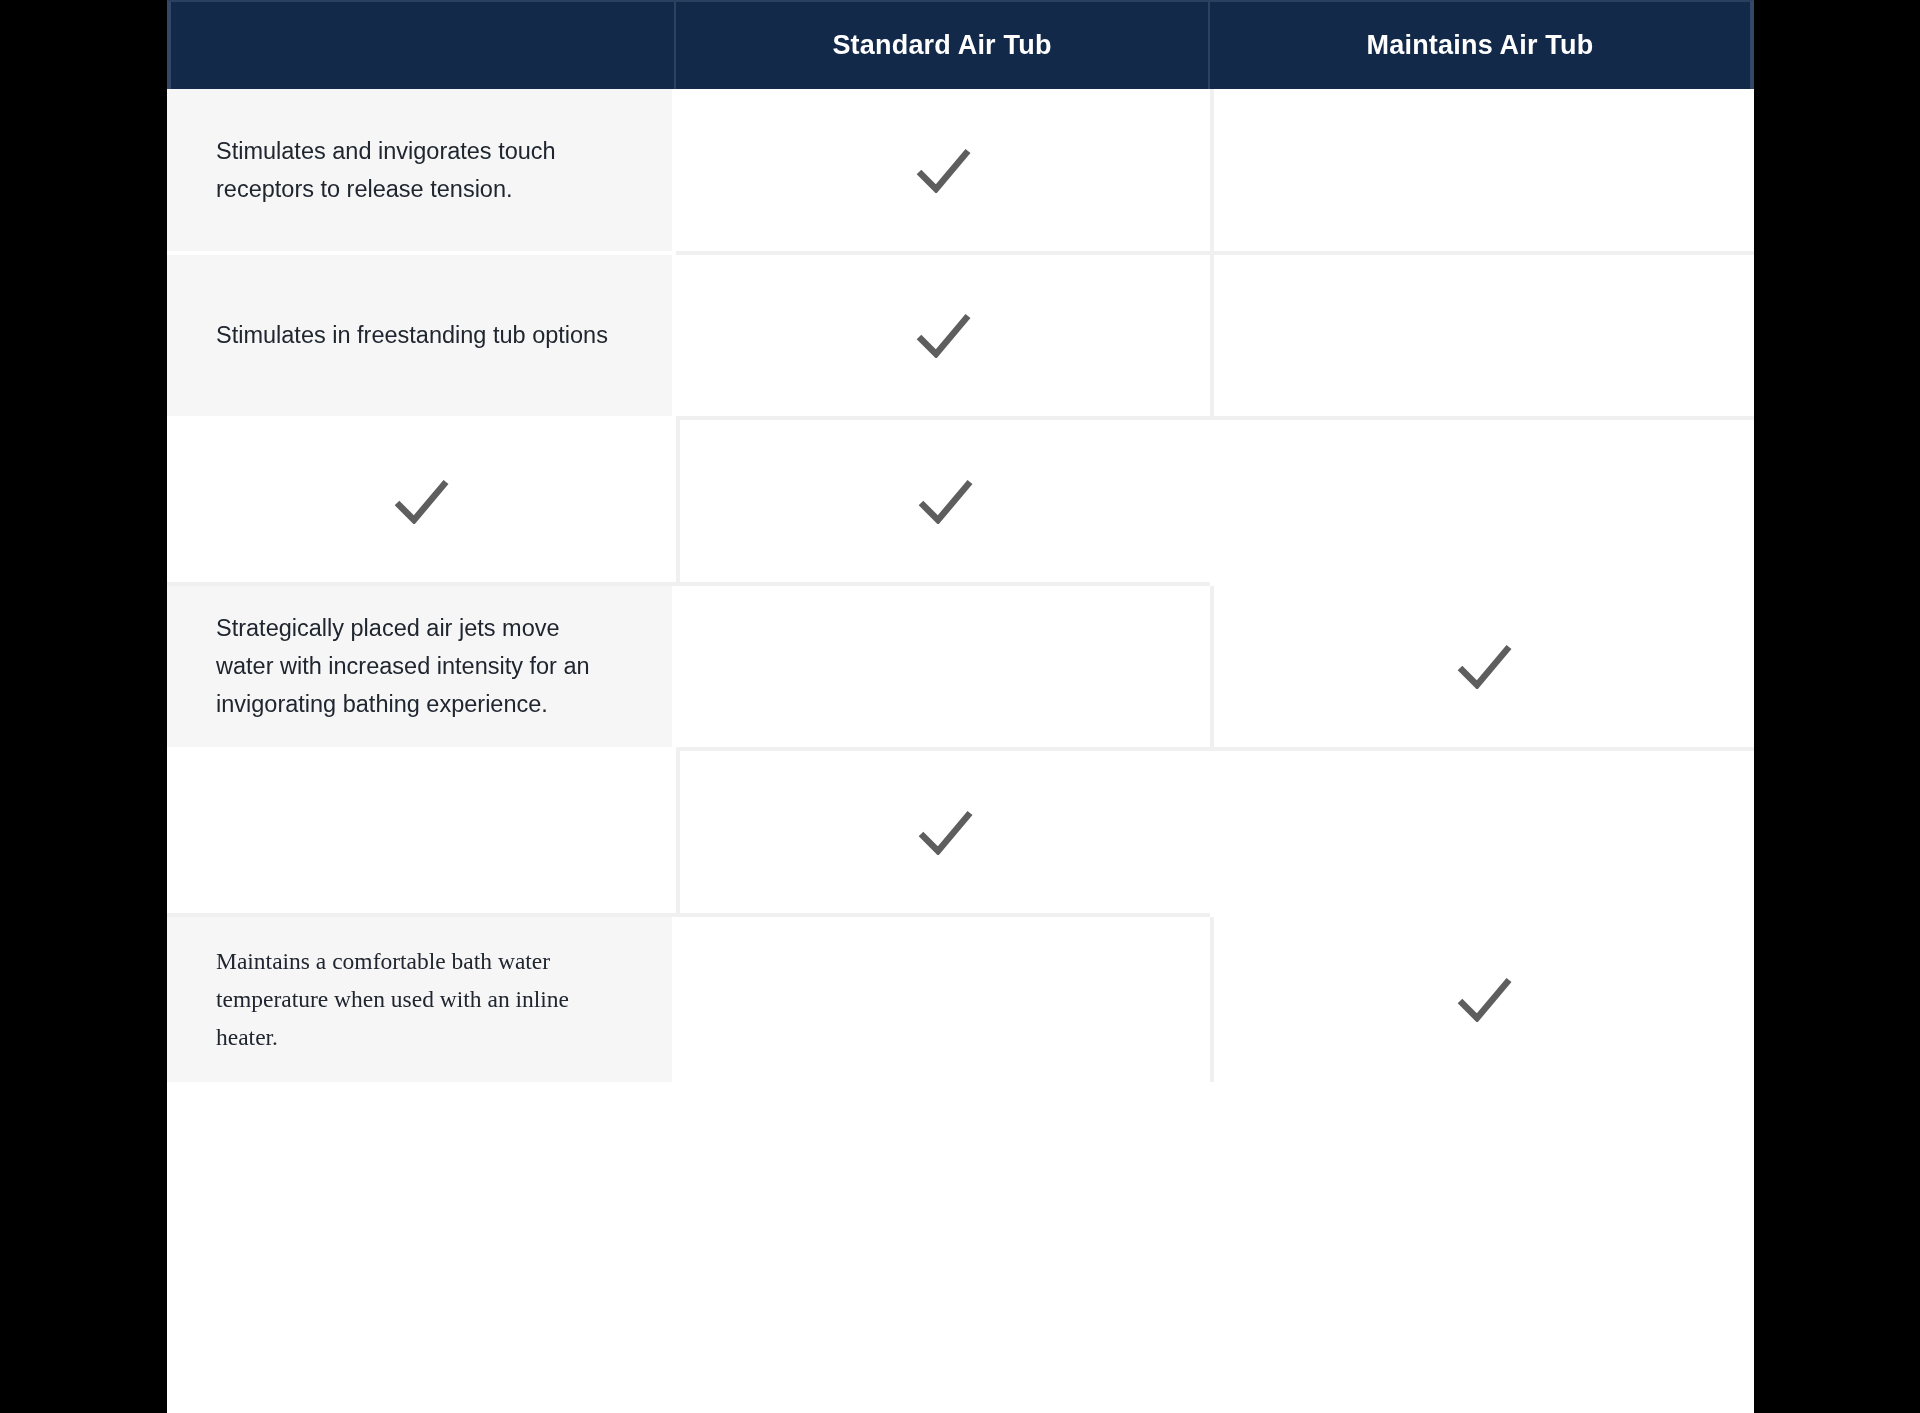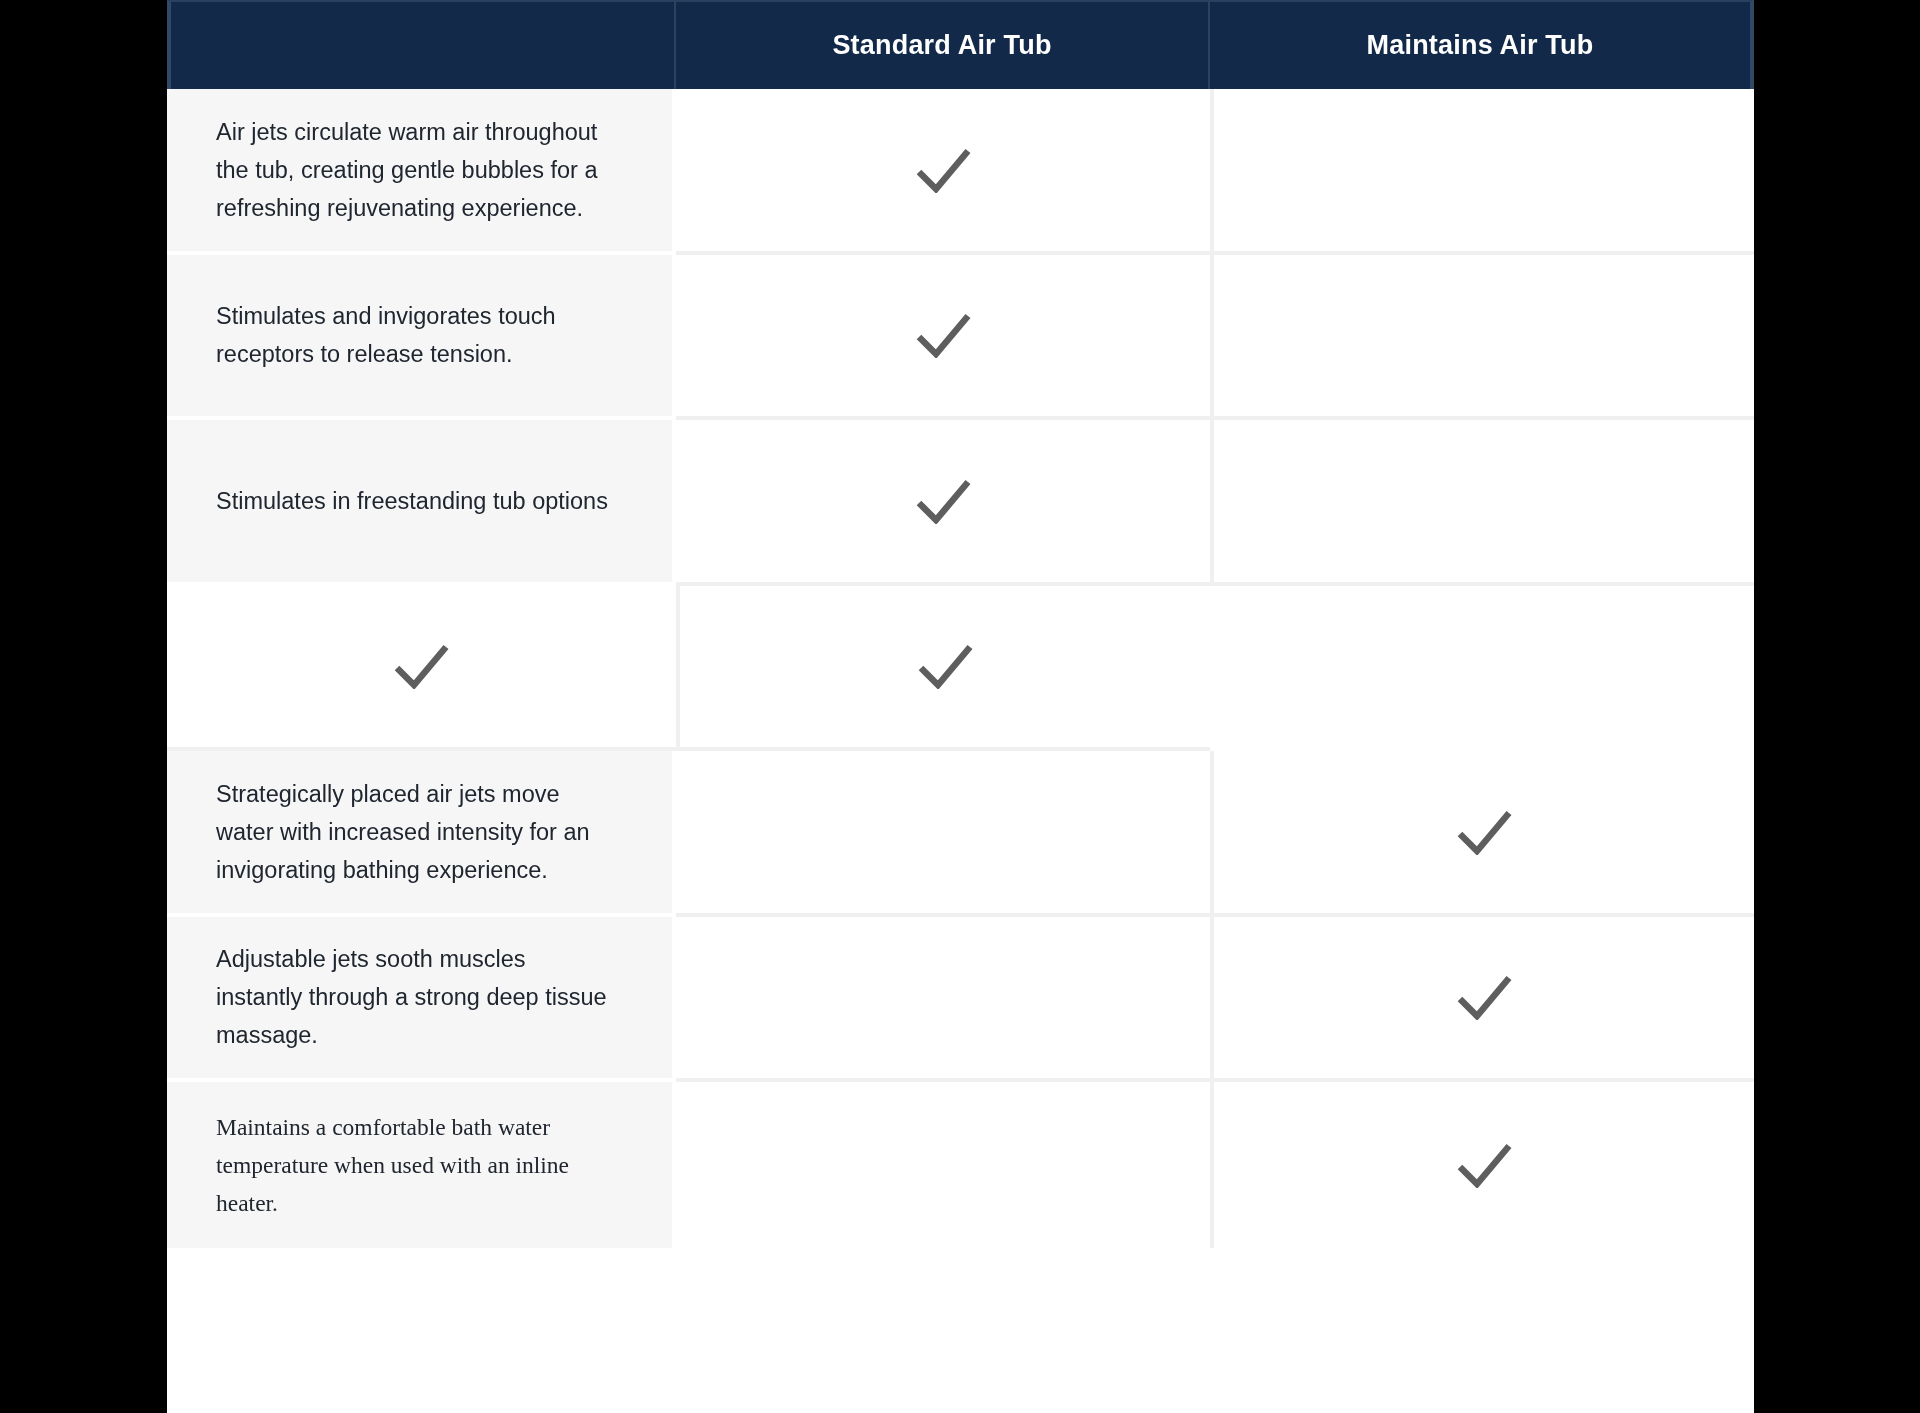--- a/index.html
+++ b/index.html
@@ -85,33 +85,20 @@
 
 <div class="stage">
   <div class="table">
 
     <div class="row header-row">
       <div class="header-cell"></div>
       <div class="header-cell">Standard Air Tub</div>
       <div class="header-cell">Maintains Air Tub</div>
     </div>
 
-    <div class="row">
-      <div class="cell feature-cell">Air jets circulate warm air throughout
-the tub, creating gentle bubbles for a
-refreshing rejuvenating experience.</div>
-      <div class="cell check-cell">
-          <span class="check-icon">
-            <svg width="57" height="46" viewBox="0 0 57 46">
-              <polyline points="4,25 21,42 53,4" fill="none" stroke="#5e5e5e" stroke-width="6.5" stroke-linecap="butt" stroke-linejoin="miter"></polyline>
-            </svg>
-          </span>
-        </div>
-      <div class="cell check-cell whirlpool-cell"></div>
-    </div>
 
 
     <div class="row">
       <div class="cell feature-cell">Stimulates and invigorates touch
 receptors to release tension.</div>
       <div class="cell check-cell">
           <span class="check-icon">
             <svg width="57" height="46" viewBox="0 0 57 46">
               <polyline points="4,25 21,42 53,4" fill="none" stroke="#5e5e5e" stroke-width="6.5" stroke-linecap="butt" stroke-linejoin="miter"></polyline>
             </svg>
@@ -157,23 +144,20 @@
       <div class="cell check-cell whirlpool-cell">
           <span class="check-icon">
             <svg width="57" height="46" viewBox="0 0 57 46">
               <polyline points="4,25 21,42 53,4" fill="none" stroke="#5e5e5e" stroke-width="6.5" stroke-linecap="butt" stroke-linejoin="miter"></polyline>
             </svg>
           </span>
         </div>
     </div>
 
     <div class="row">
-      <div class="cell feature-cell">Adjustable jets sooth muscles
-instantly through a strong deep tissue
-massage.</div>
       <div class="cell check-cell"></div>
       <div class="cell check-cell whirlpool-cell">
           <span class="check-icon">
             <svg width="57" height="46" viewBox="0 0 57 46">
               <polyline points="4,25 21,42 53,4" fill="none" stroke="#5e5e5e" stroke-width="6.5" stroke-linecap="butt" stroke-linejoin="miter"></polyline>
             </svg>
           </span>
         </div>
     </div>
 

